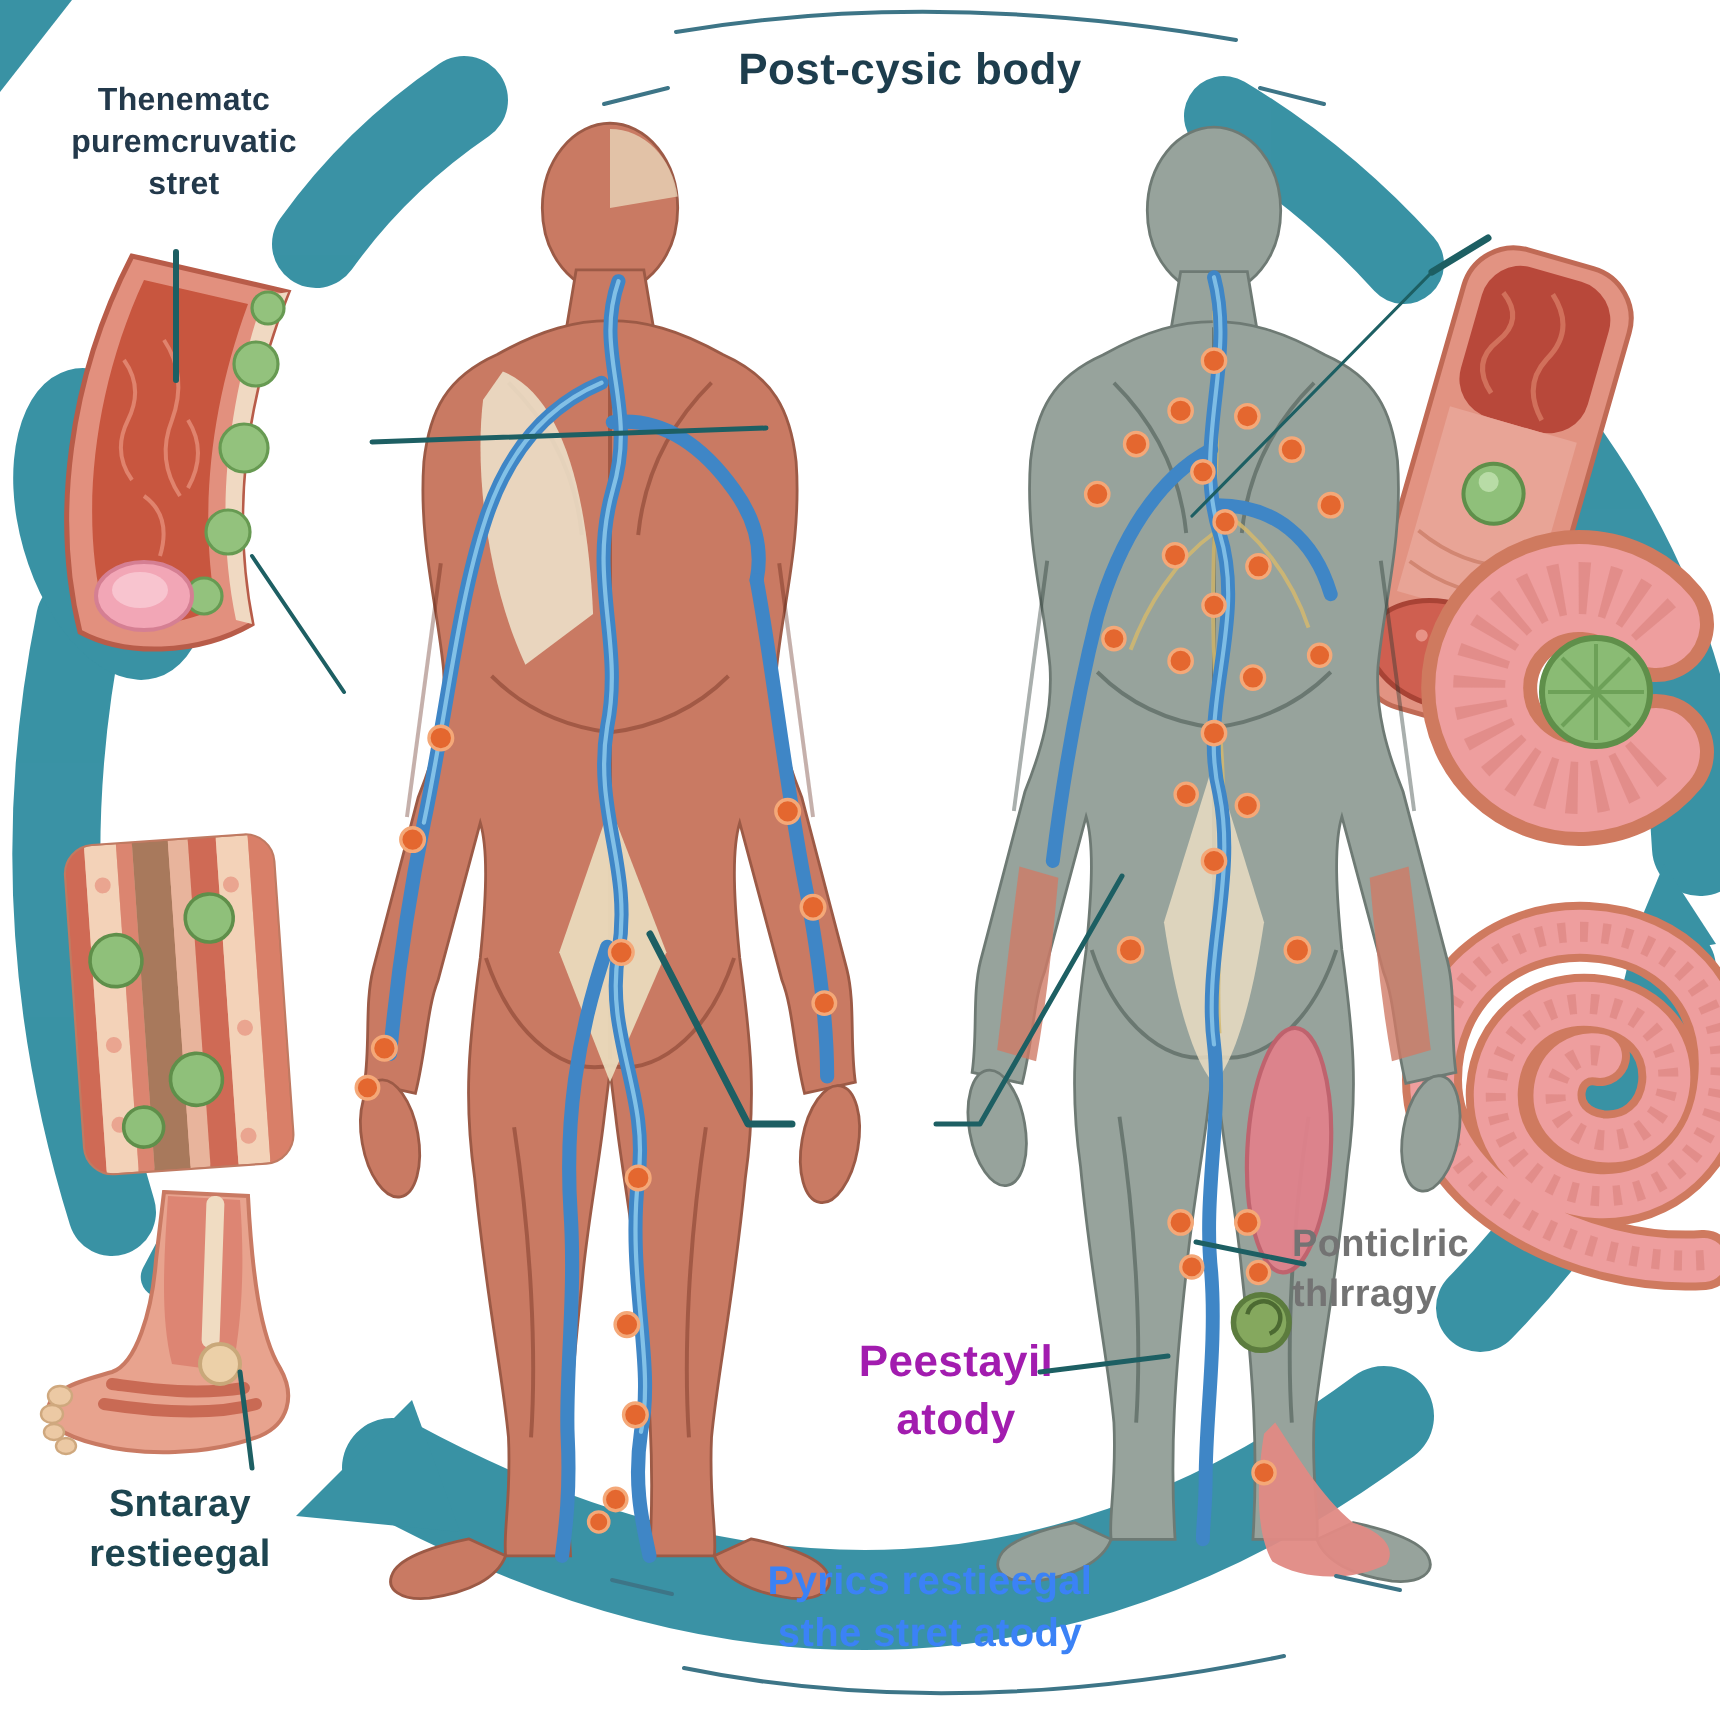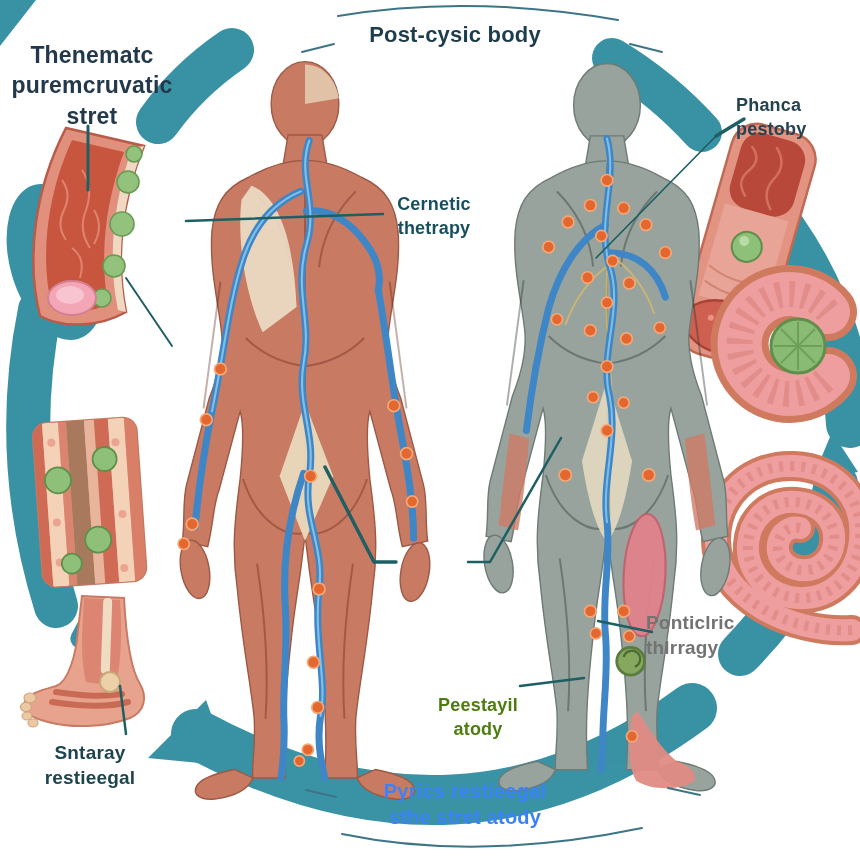--- a/index.html
+++ b/index.html
@@ -3,26 +3,26 @@
 <meta charset="utf-8">
 <style>
   html,body{margin:0;padding:0;background:#ffffff;}
   .canvas{position:relative;width:860px;height:860px;background:#ffffff;overflow:hidden;
           font-family:"Liberation Sans", sans-serif;padding-left:16px;}
   svg{position:absolute;left:0;top:0;}
   .lbl{position:absolute;color:#21414e;font-weight:700;letter-spacing:.2px;line-height:1.32;
        text-align:center;}
   .lbl span{display:block;}
   .top-banner{left:320px;top:20px;width:270px;font-size:22px;color:#1d3d4d;}
-  .thenematc{left:6px;top:40px;width:172px;font-size:23px;color:#23394b;}
+  .thenematc{left:6px;top:40px;width:172px;font-size:16px;color:#23394b;}
   .cernetic{left:380px;top:193px;width:108px;font-size:18px;color:#17505c;}
   .phanca{left:736px;top:94px;width:112px;font-size:18px;color:#25424f;text-align:left;}
   .hetena{left:392px;top:548px;width:84px;font-size:19px;color:#173c46;}
   .hetena span:last-child{color:#1589a0;}
-  .peestayil{left:426px;top:694px;width:104px;font-size:18px;color:#4d7c0f;}
+  .peestayil{left:426px;top:666px;width:104px;font-size:22px;color:#a21caf;}
   .ponticlric{left:646px;top:610px;width:126px;font-size:19px;color:#737373;text-align:left;}
   .sntaray{left:22px;top:740px;width:136px;font-size:19px;color:#1d4550;}
   .bottom-banner{left:322px;top:778px;width:286px;font-size:20px;color:#3b82f6;}
 </style>
 </head>
 <body>
 
 <div class="canvas">
 
 <svg width="860" height="860" viewBox="0 0 860 860">
@@ -286,28 +286,20 @@
 </svg>
 
 <div class="lbl top-banner">
   <span>Post-cysic body</span>
 </div>
 <div class="lbl thenematc">
   <span>Thenematc</span>
   <span>puremcruvatic</span>
   <span>stret</span>
 </div>
-<div class="lbl cernetic">
-  <span>Cernetic</span>
-  <span>thetrapy</span>
-</div>
-<div class="lbl phanca">
-  <span>Phanca</span>
-  <span>pestoby</span>
-</div>
 <div class="lbl peestayil">
   <span>Peestayil</span>
   <span>atody</span>
 </div>
 <div class="lbl ponticlric">
   <span>Ponticlric</span>
   <span>thlrragy</span>
 </div>
 <div class="lbl sntaray">
   <span>Sntaray</span>

